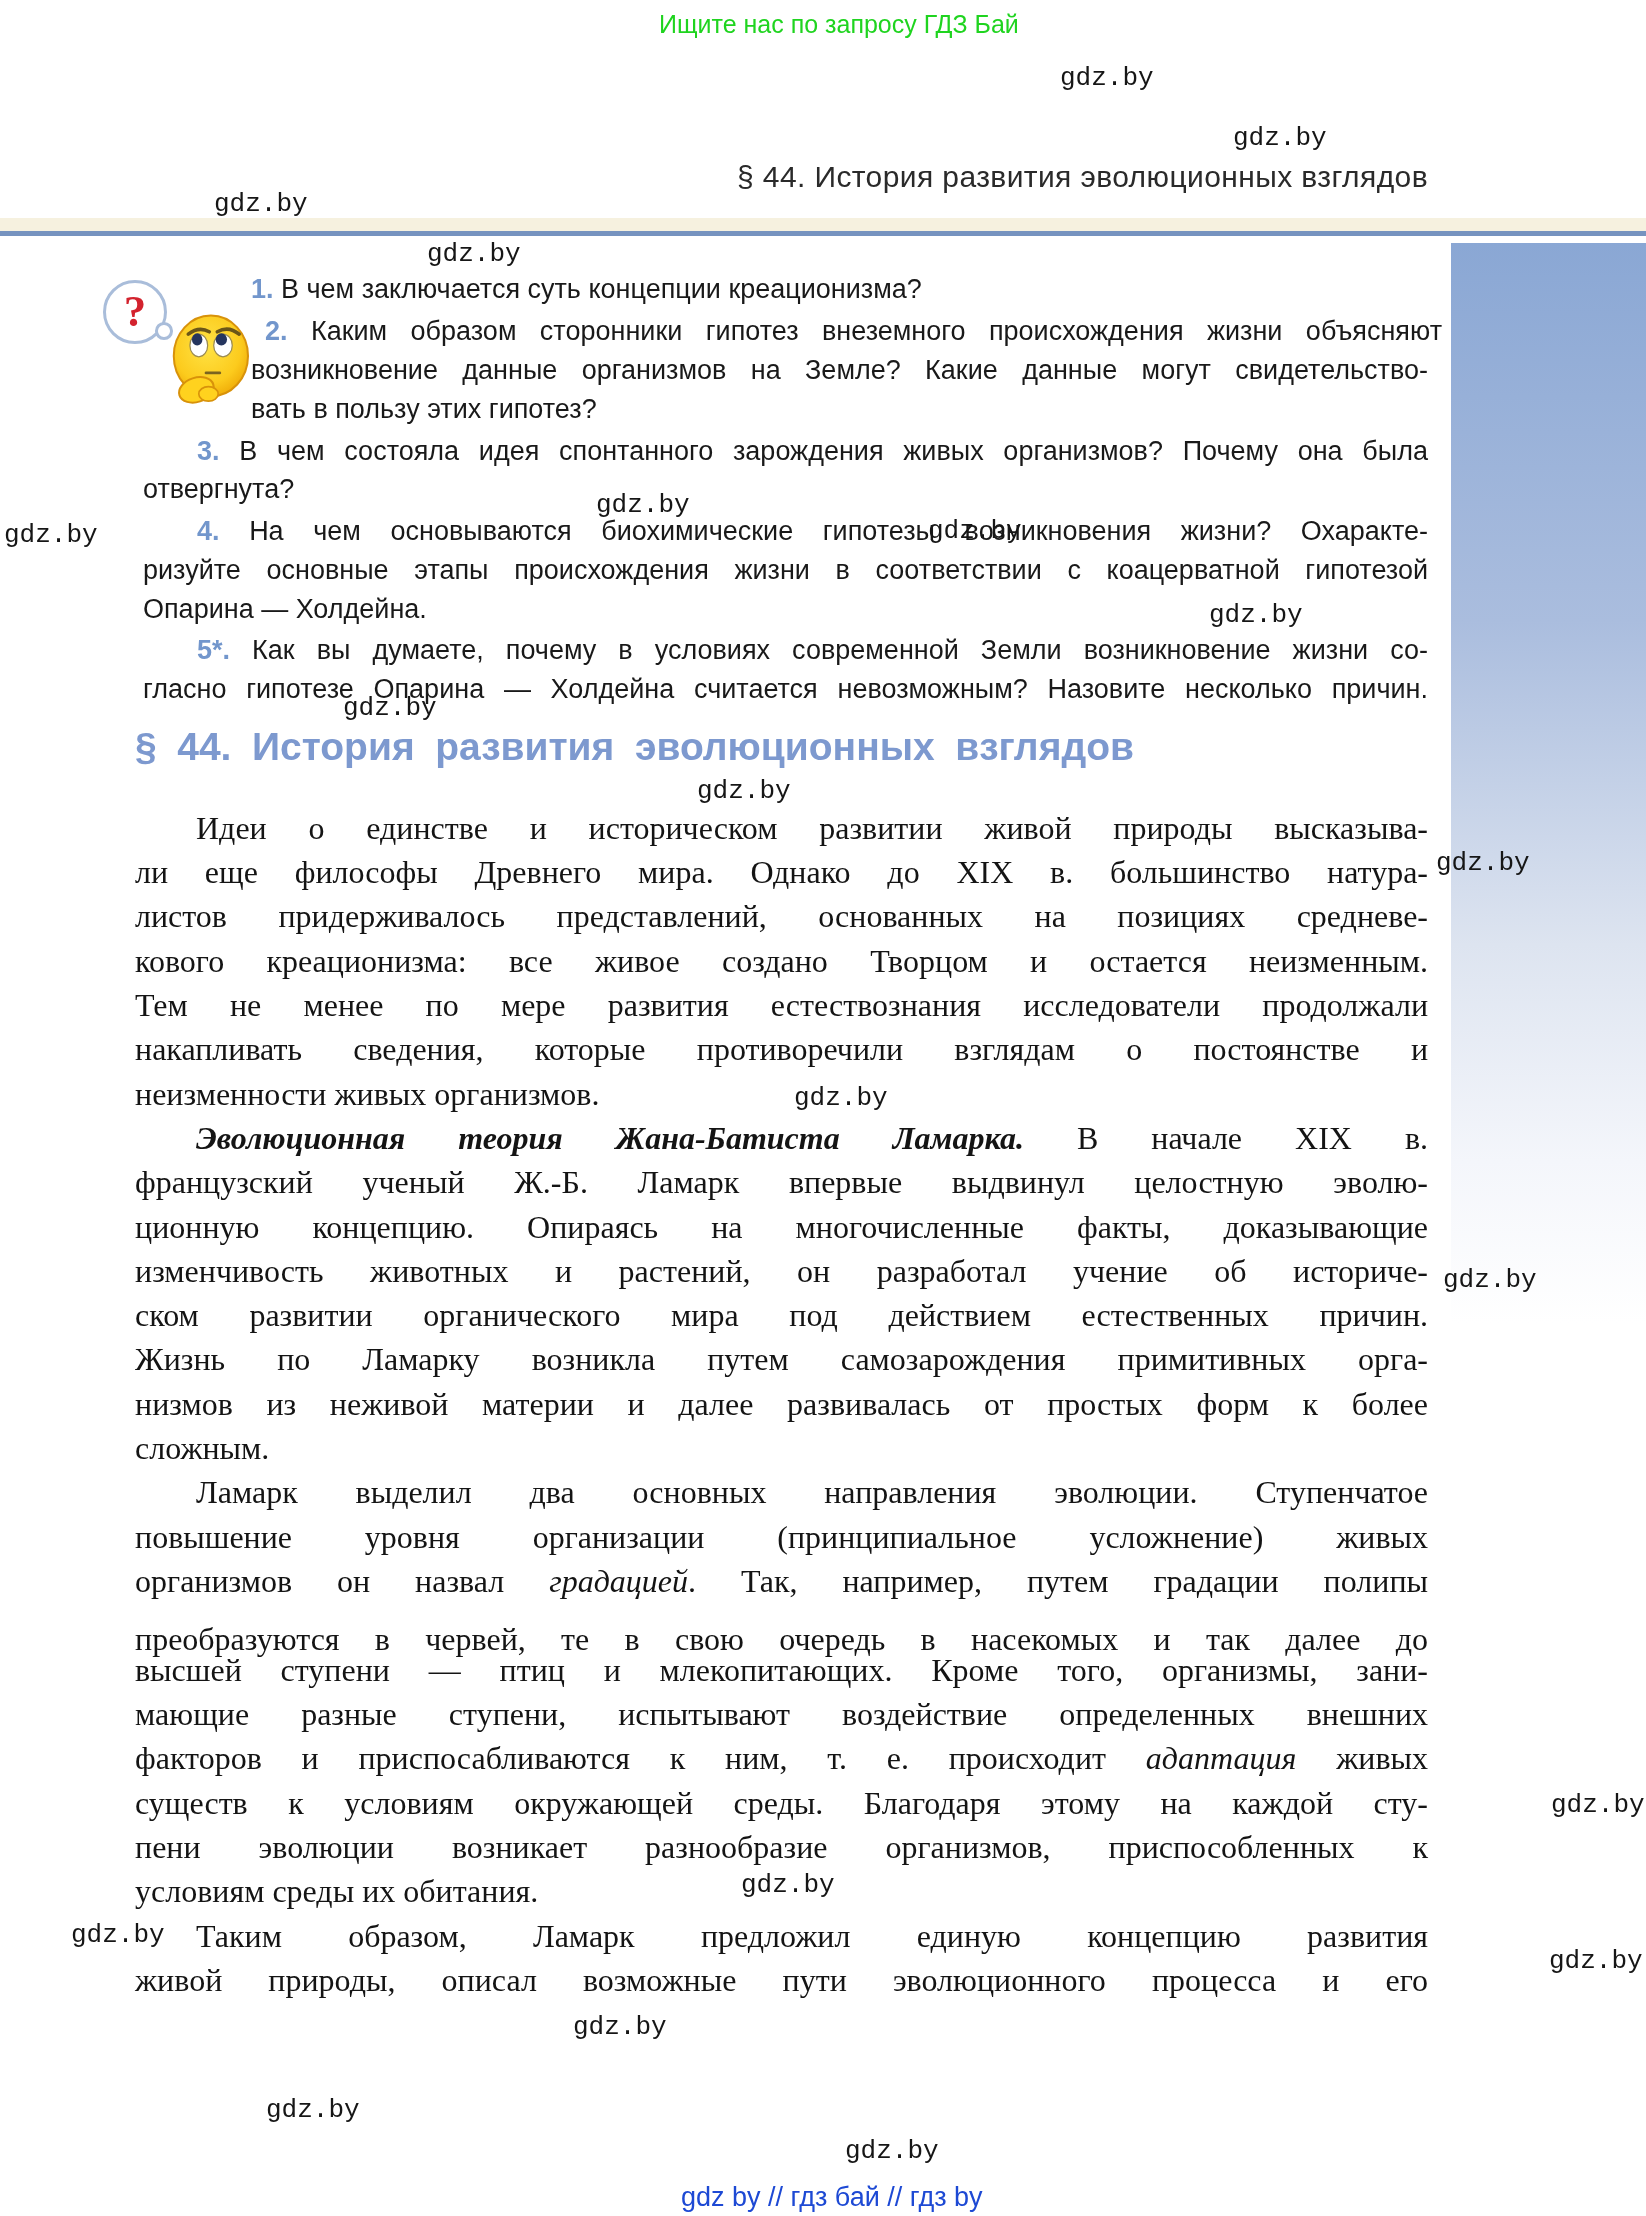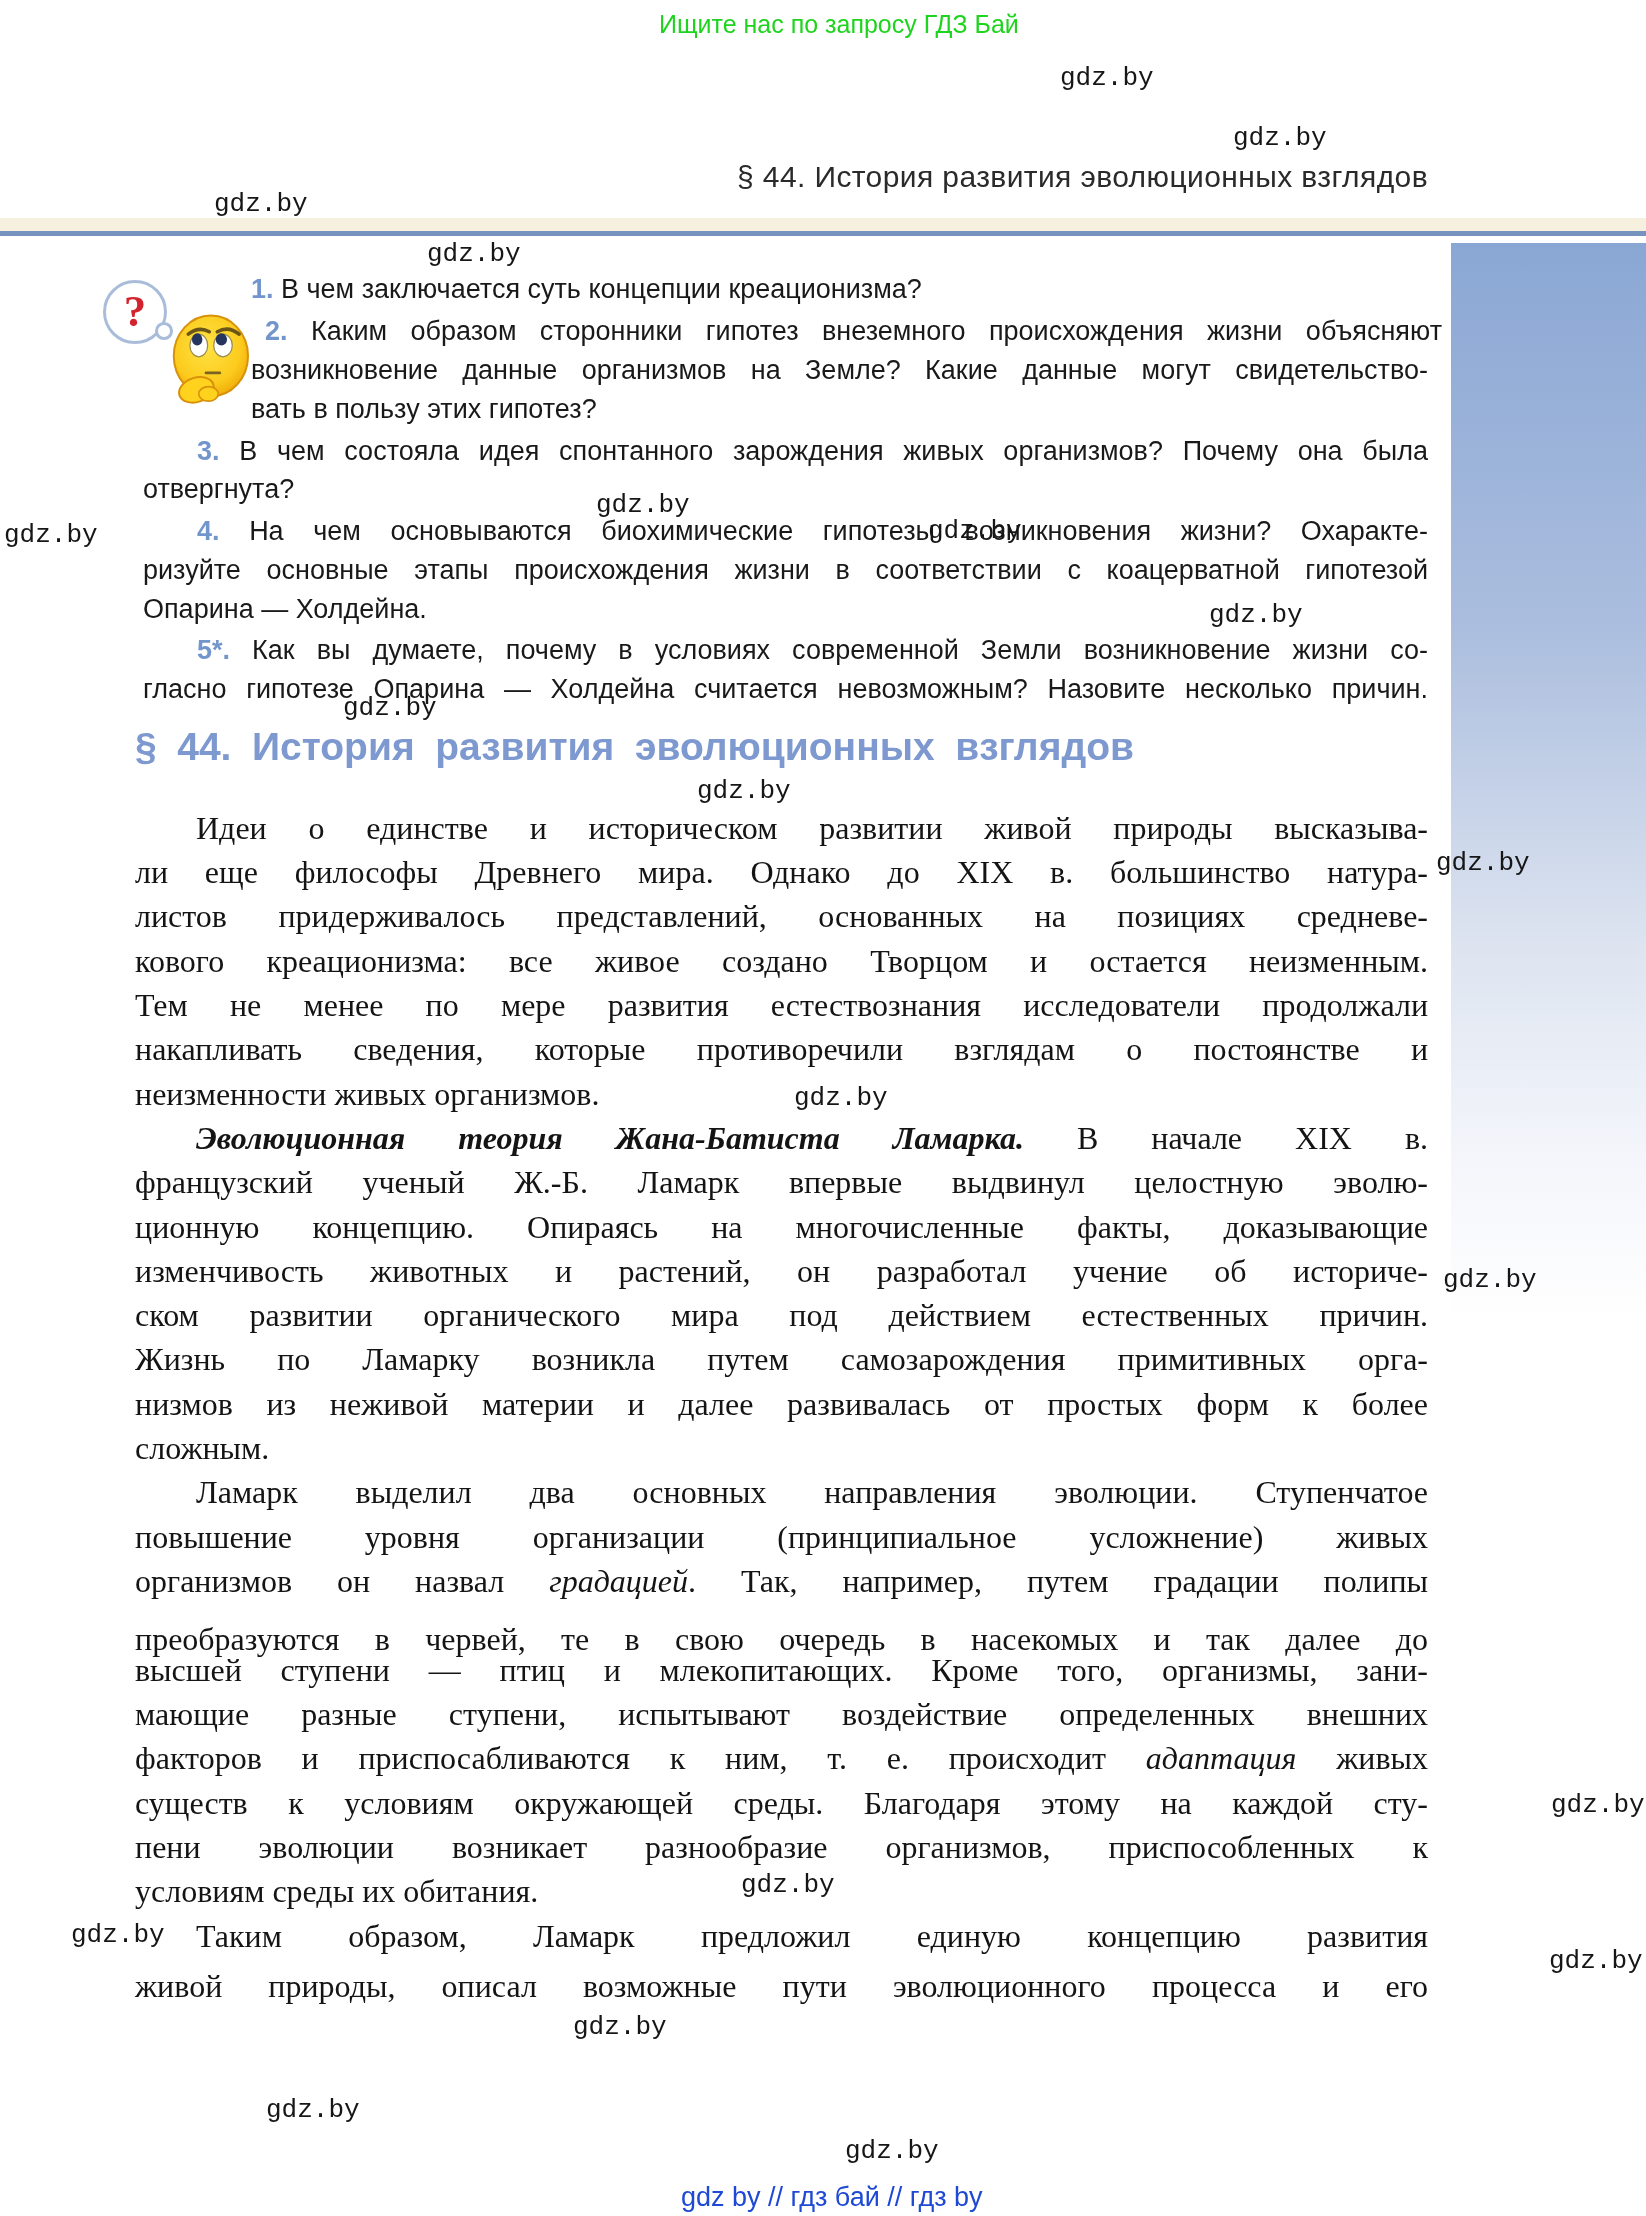--- a/index.html
+++ b/index.html
@@ -119,21 +119,21 @@
       <div class="bline j" style="left: 135px; top: 1517px; width: 1293px;"><span>повышение уровня организации (принципиальное усложнение) живых</span></div>
       <div class="bline j" style="left: 135px; top: 1561px; width: 1293px;"><span>организмов он назвал </span><span class="seg-i">градацией</span><span>. Так, например, путем градации полипы</span></div>
       <div class="bline j" style="left: 135px; top: 1605px; width: 1293px; margin-top: 14px;"><span>преобразуются в червей, те в свою очередь в насекомых и так далее до</span></div>
       <div class="bline j" style="left: 135px; top: 1650px; width: 1293px;"><span>высшей ступени — птиц и млекопитающих. Кроме того, организмы, зани-</span></div>
       <div class="bline j" style="left: 135px; top: 1694px; width: 1293px;"><span>мающие разные ступени, испытывают воздействие определенных внешних</span></div>
       <div class="bline j" style="left: 135px; top: 1738px; width: 1293px;"><span>факторов и приспосабливаются к ним, т. е. происходит </span><span class="seg-i">адаптация</span><span> живых</span></div>
       <div class="bline j" style="left: 135px; top: 1783px; width: 1293px;"><span>существ к условиям окружающей среды. Благодаря этому на каждой сту-</span></div>
       <div class="bline j" style="left: 135px; top: 1827px; width: 1293px;"><span>пени эволюции возникает разнообразие организмов, приспособленных к</span></div>
       <div class="bline" style="left: 135px; top: 1871px; width: 1293px;"><span>условиям среды их обитания.</span></div>
       <div class="bline j" style="left: 196px; top: 1916px; width: 1232px;"><span>Таким образом, Ламарк предложил единую концепцию развития</span></div>
-      <div class="bline j" style="left: 135px; top: 1960px; width: 1293px; margin-top: 6px;"><span>живой природы, описал возможные пути эволюционного процесса и его</span></div>
+      <div class="bline j" style="left: 135px; top: 1960px; width: 1293px;"><span>живой природы, описал возможные пути эволюционного процесса и его</span></div>
     </div>
 
   <div class="footer-links">gdz by  //  гдз бай  //  гдз by</div>
 
   <div id="wm-layer">
       <div class="wm" style="left: 214px; top: 189px;">gdz.by</div>
       <div class="wm" style="left: 1060px; top: 63px;">gdz.by</div>
       <div class="wm" style="left: 1233px; top: 123px;">gdz.by</div>
       <div class="wm" style="left: 427px; top: 239px;">gdz.by</div>
       <div class="wm" style="left: 596px; top: 490px;">gdz.by</div>

